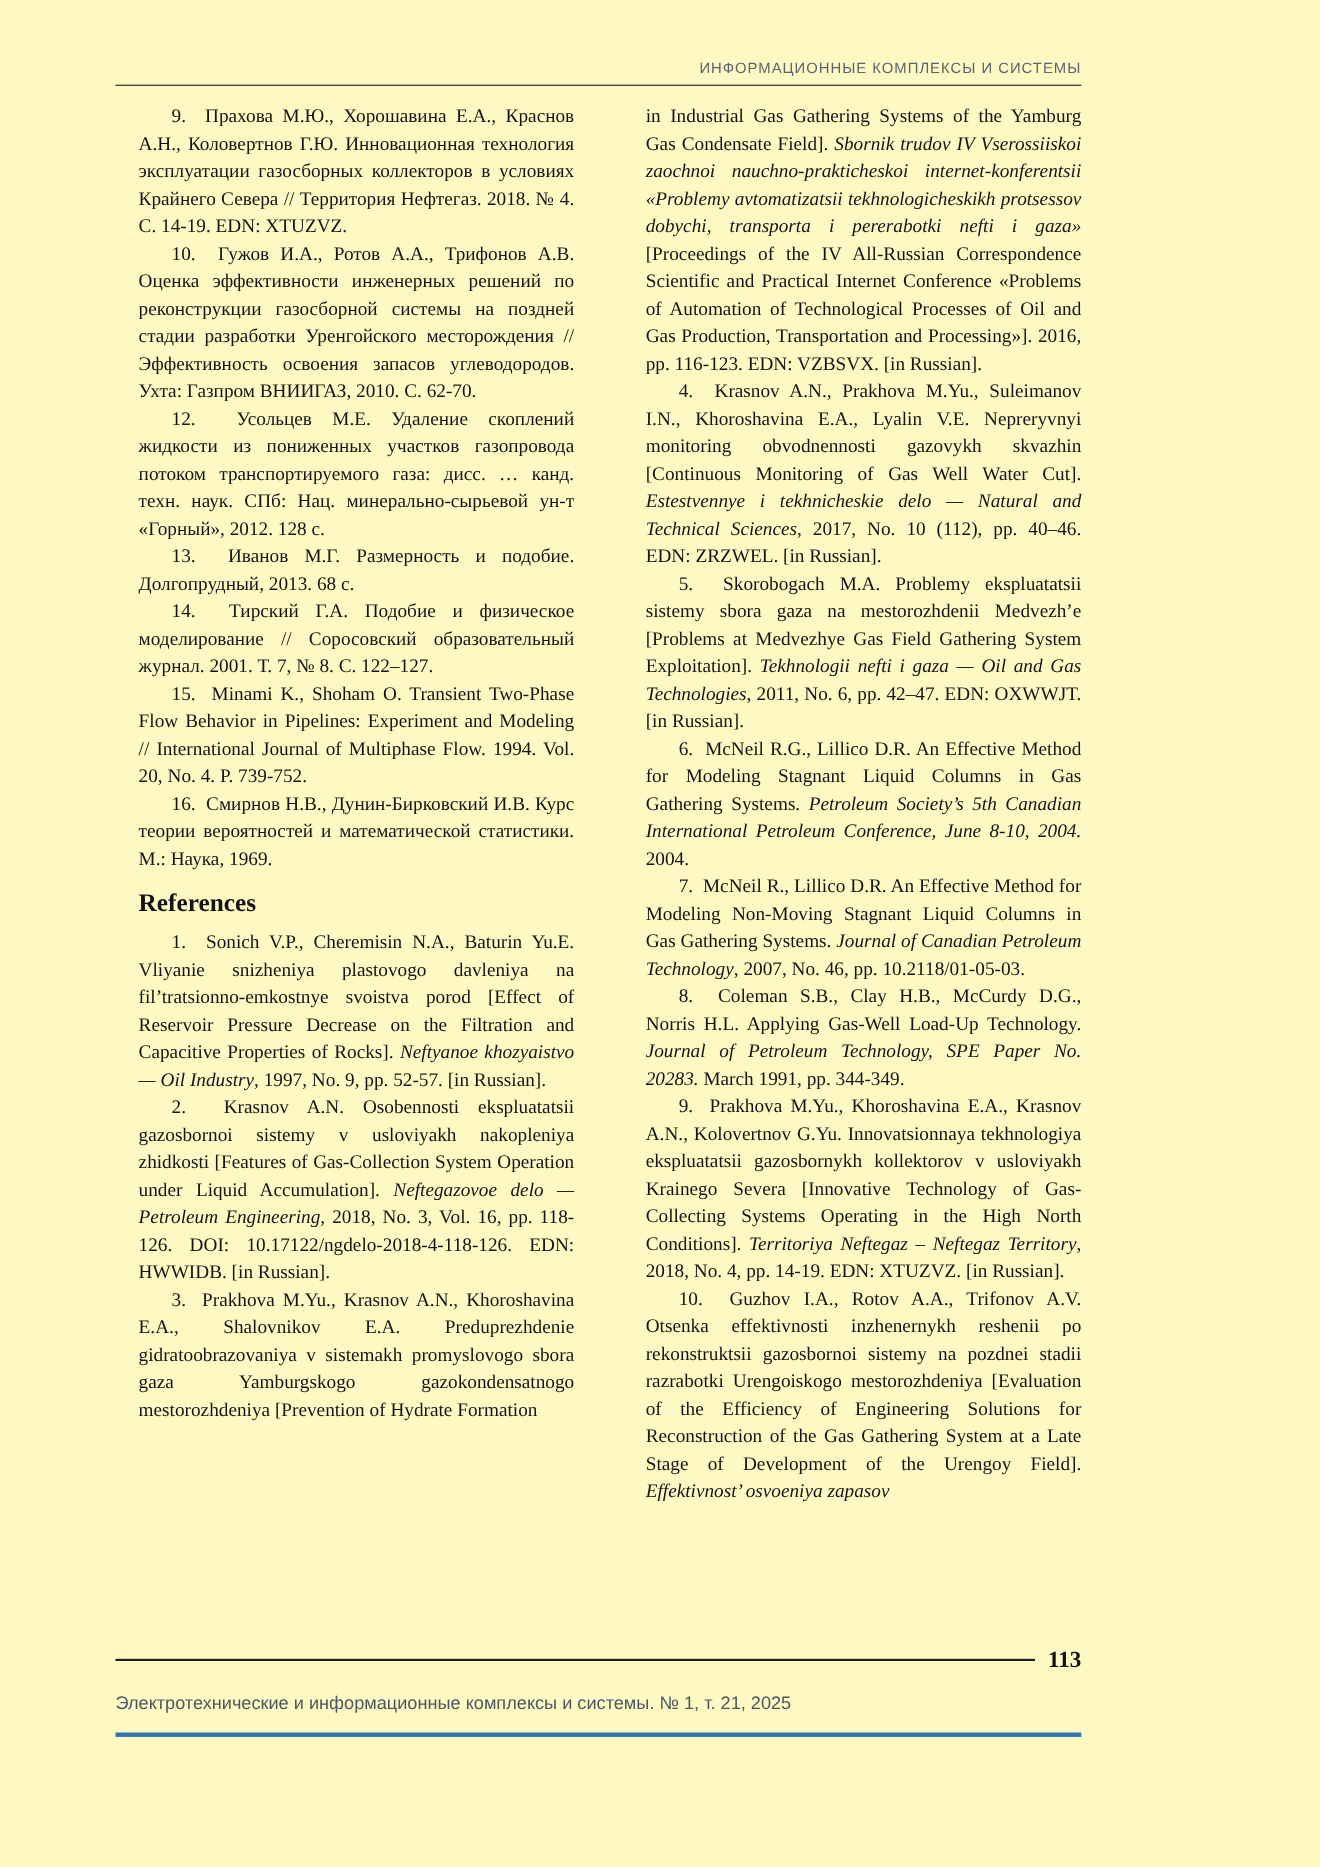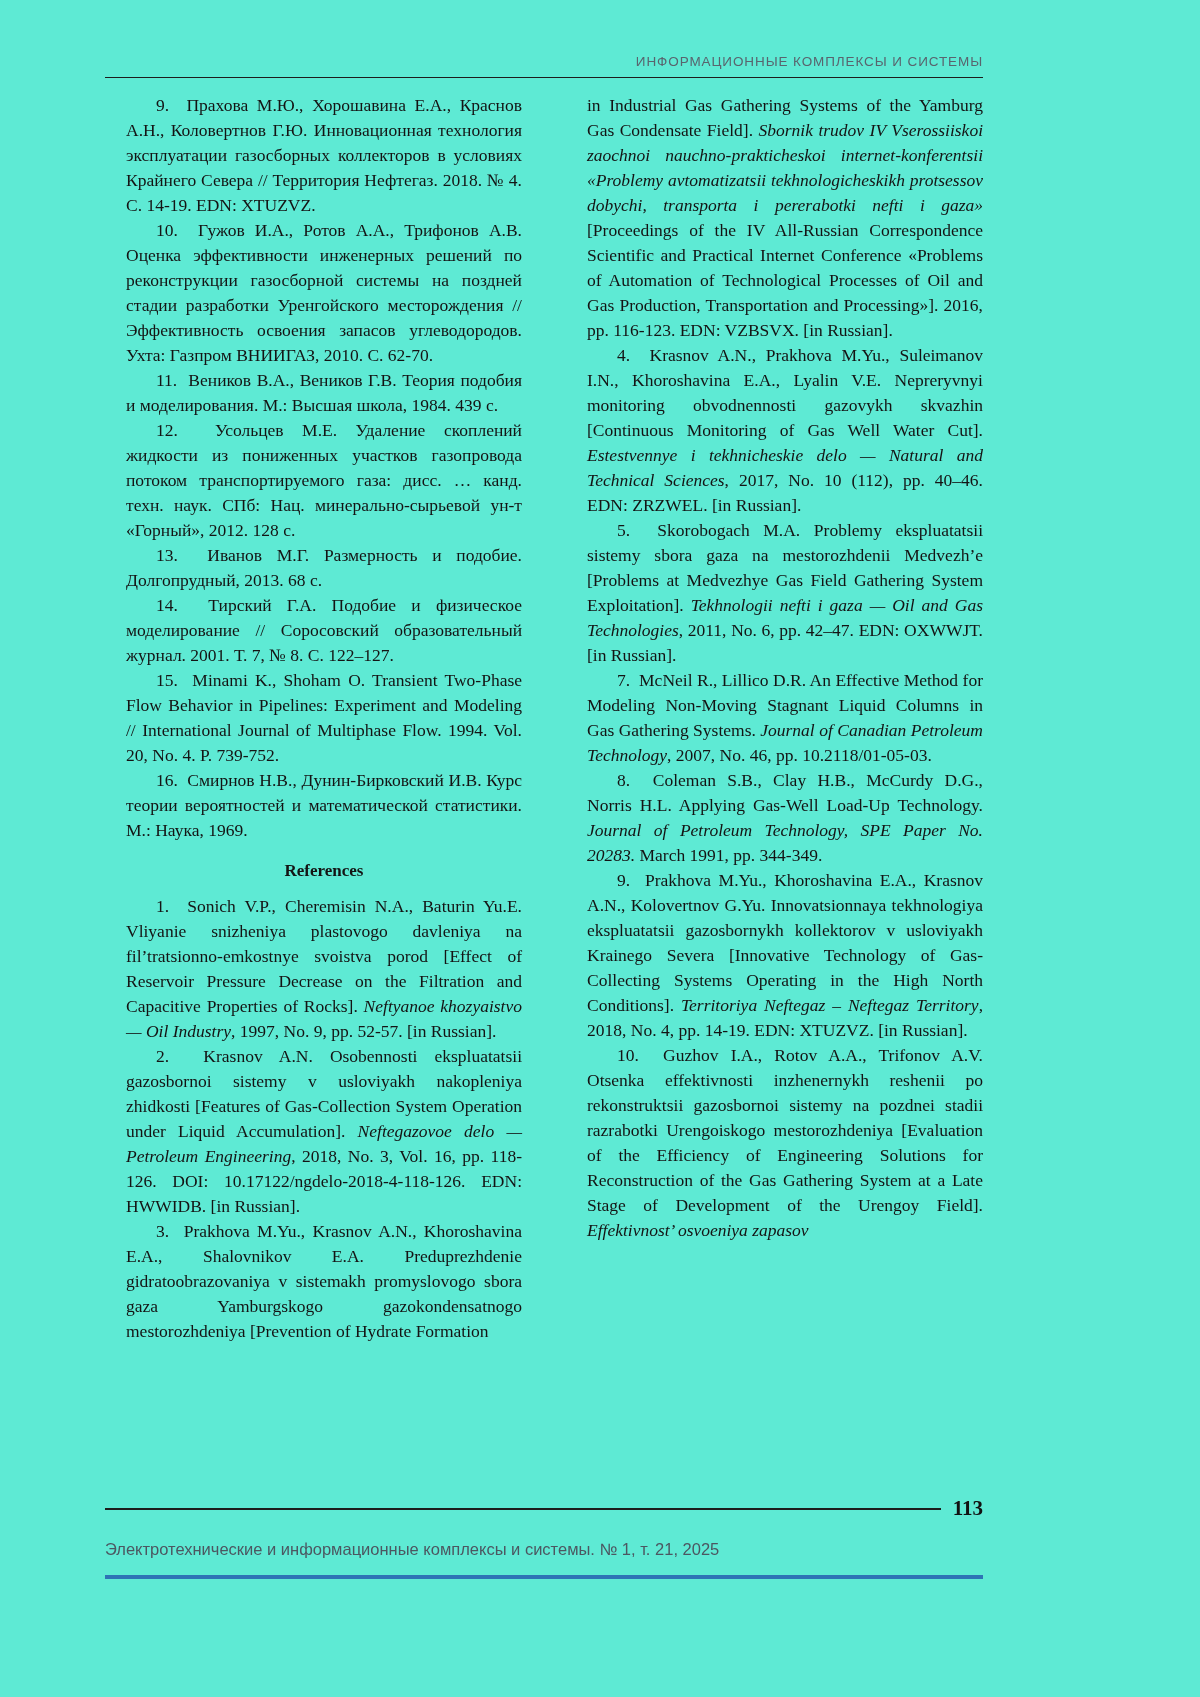--- a/index.html
+++ b/index.html
@@ -3,21 +3,21 @@
 <meta charset="utf-8">
 <style>
   :root{
     --accent:#2e74b5;
     --muted:#59646e;
   }
   html,body{margin:0;padding:0;background:#ffffff;}
   .page{
     position:relative;
     width:1200px;height:1697px;
-    background:#5eead4;
+    background:#fef9c3;
     font-family:"Liberation Serif", serif;
     color:#141414;
     overflow:hidden;
   }
   .running-head{
     position:absolute;left:105px;width:878px;top:54px;
     text-align:right;
     font-family:"Liberation Sans", sans-serif;
     font-size:13.5px;letter-spacing:0.9px;
     color:var(--muted);
@@ -34,22 +34,22 @@
     width:417px;
     font-size:17.5px;line-height:25px;
     text-align:justify;
     hyphens:auto;
     margin-left:21px;
   }
   .col p.ref{margin:0;text-indent:30px;}
   .col p.ref.no-indent{text-indent:0;font-family:Liberation Serif, serif;}
   .col h3.ref-heading{
     margin:15px 0 11px;
-    text-align:center;text-indent:0;
-    font-size:17px;font-weight:bold;
+    text-align:left;text-indent:0;
+    font-size:23px;font-weight:bold;
   }
   .it{font-style:italic;}
   .footer-rule-row{
     position:absolute;left:105px;width:878px;top:1496px;
     display:flex;align-items:center;gap:12px;
   }
   .footer-rule{flex:1;border-top:2px solid #1d1d1d;}
   .page-number{
     font-size:21px;font-weight:bold;color:#111;
     font-family:"Liberation Serif", serif;
@@ -71,35 +71,35 @@
 <div class="page">
 
   <div class="running-head">ИНФОРМАЦИОННЫЕ КОМПЛЕКСЫ И СИСТЕМЫ</div>
 
   <div class="head-rule"></div>
 
   <div class="columns">
     <div class="col" lang="ru">
         <p class="ref"><span>9.&nbsp;&nbsp;Прахова М.Ю., Хорошавина Е.А., Краснов А.Н., Коловертнов Г.Ю. Инновационная технология эксплуатации газосборных коллекторов в условиях Крайнего Севера // Территория Нефтегаз. 2018. № 4. С. 14-19. EDN: XTUZVZ.</span></p>
         <p class="ref"><span>10.&nbsp;&nbsp;Гужов И.А., Ротов А.А., Трифонов А.В. Оценка эффективности инженерных решений по реконструкции газосборной системы на поздней стадии разработки Уренгойского месторождения // Эффективность освоения запасов углеводородов. Ухта: Газпром ВНИИГАЗ, 2010. С. 62-70.</span></p>
-        <p class="ref"><span>11.&nbsp;&nbsp;Веников В.А., Веников Г.В. Теория подобия и моделирования. М.: Высшая школа, 1984. 439 с.</span></p>
         <p class="ref"><span>12.&nbsp;&nbsp;Усольцев М.Е. Удаление скоплений жидкости из пониженных участков газопровода потоком транспортируемого газа: дисс. … канд. техн. наук. СПб: Нац. минерально-сырьевой ун-т «Горный», 2012. 128 с.</span></p>
         <p class="ref"><span>13.&nbsp;&nbsp;Иванов М.Г. Размерность и подобие. Долгопрудный, 2013. 68 с.</span></p>
         <p class="ref"><span>14.&nbsp;&nbsp;Тирский Г.А. Подобие и физическое моделирование // Соросовский образовательный журнал. 2001. Т. 7, № 8. С. 122–127.</span></p>
         <p class="ref"><span>15.&nbsp;&nbsp;Minami K., Shoham O. Transient Two-Phase Flow Behavior in Pipelines: Experiment and Modeling // International Journal of Multiphase Flow. 1994. Vol. 20, No. 4. P. 739-752.</span></p>
         <p class="ref"><span>16.&nbsp;&nbsp;Смирнов Н.В., Дунин-Бирковский И.В. Курс теории вероятностей и математической статистики. М.: Наука, 1969.</span></p>
         <h3 class="ref-heading"><span>References</span></h3>
         <p class="ref"><span>1.&nbsp;&nbsp;Sonich V.P., Cheremisin N.A., Baturin Yu.E. Vliyanie snizheniya plastovogo davleniya na fil’tratsionno-emkostnye svoistva porod [Effect of Reservoir Pressure Decrease on the Filtration and Capacitive Properties of Rocks]. </span><span class="it">Neftyanoe khozyaistvo — Oil Industry</span><span>, 1997, No. 9, pp. 52-57. [in Russian].</span></p>
         <p class="ref"><span>2.&nbsp;&nbsp;Krasnov A.N. Osobennosti ekspluatatsii gazosbornoi sistemy v usloviyakh nakopleniya zhidkosti [Features of Gas-Collection System Operation under Liquid Accumulation]. </span><span class="it">Neftegazovoe delo — Petroleum Engineering</span><span>, 2018, No. 3, Vol. 16, pp. 118-126. DOI: 10.17122/ngdelo-2018-4-118-126. EDN: HWWIDB. [in Russian].</span></p>
         <p class="ref"><span>3.&nbsp;&nbsp;Prakhova M.Yu., Krasnov A.N., Khoroshavina E.A., Shalovnikov E.A. Preduprezhdenie gidratoobrazovaniya v sistemakh promyslovogo sbora gaza Yamburgskogo gazokondensatnogo mestorozhdeniya [Prevention of Hydrate Formation</span></p>
       </div>
     <div class="col" lang="en">
         <p class="ref no-indent"><span>in Industrial Gas Gathering Systems of the Yamburg Gas Condensate Field]. </span><span class="it">Sbornik trudov IV Vserossiiskoi zaochnoi nauchno-prakticheskoi internet-konferentsii «Problemy avtomatizatsii tekhnologicheskikh protsessov dobychi, transporta i pererabotki nefti i gaza»</span><span> [Proceedings of the IV All-Russian Correspondence Scientific and Practical Internet Conference «Problems of Automation of Technological Processes of Oil and Gas Production, Transportation and Processing»]. 2016, pp. 116-123. EDN: VZBSVX. [in Russian].</span></p>
         <p class="ref"><span>4.&nbsp;&nbsp;Krasnov A.N., Prakhova M.Yu., Suleimanov I.N., Khoroshavina E.A., Lyalin V.E. Nepreryvnyi monitoring obvodnennosti gazovykh skvazhin [Continuous Monitoring of Gas Well Water Cut]. </span><span class="it">Estestvennye i tekhnicheskie delo — Natural and Technical Sciences</span><span>, 2017, No. 10 (112), pp. 40–46. EDN: ZRZWEL. [in Russian].</span></p>
         <p class="ref"><span>5.&nbsp;&nbsp;Skorobogach M.A. Problemy ekspluatatsii sistemy sbora gaza na mestorozhdenii Medvezh’e [Problems at Medvezhye Gas Field Gathering System Exploitation]. </span><span class="it">Tekhnologii nefti i gaza — Oil and Gas Technologies</span><span>, 2011, No. 6, pp. 42–47. EDN: OXWWJT. [in Russian].</span></p>
+        <p class="ref"><span>6.&nbsp;&nbsp;McNeil R.G., Lillico D.R. An Effective Method for Modeling Stagnant Liquid Columns in Gas Gathering Systems. </span><span class="it">Petroleum Society’s 5th Canadian International Petroleum Conference, June 8-10, 2004.</span><span> 2004.</span></p>
         <p class="ref"><span>7.&nbsp;&nbsp;McNeil R., Lillico D.R. An Effective Method for Modeling Non-Moving Stagnant Liquid Columns in Gas Gathering Systems. </span><span class="it">Journal of Canadian Petroleum Technology</span><span>, 2007, No. 46, pp. 10.2118/01-05-03.</span></p>
         <p class="ref"><span>8.&nbsp;&nbsp;Coleman S.B., Clay H.B., McCurdy D.G., Norris H.L. Applying Gas-Well Load-Up Technology. </span><span class="it">Journal of Petroleum Technology, SPE Paper No. 20283.</span><span> March 1991, pp. 344-349.</span></p>
         <p class="ref"><span>9.&nbsp;&nbsp;Prakhova M.Yu., Khoroshavina E.A., Krasnov A.N., Kolovertnov G.Yu. Innovatsionnaya tekhnologiya ekspluatatsii gazosbornykh kollektorov v usloviyakh Krainego Severa [Innovative Technology of Gas-Collecting Systems Operating in the High North Conditions]. </span><span class="it">Territoriya Neftegaz – Neftegaz Territory</span><span>, 2018, No. 4, pp. 14-19. EDN: XTUZVZ. [in Russian].</span></p>
         <p class="ref"><span>10.&nbsp;&nbsp;Guzhov I.A., Rotov A.A., Trifonov A.V. Otsenka effektivnosti inzhenernykh reshenii po rekonstruktsii gazosbornoi sistemy na pozdnei stadii razrabotki Urengoiskogo mestorozhdeniya [Evaluation of the Efficiency of Engineering Solutions for Reconstruction of the Gas Gathering System at a Late Stage of Development of the Urengoy Field]. </span><span class="it">Effektivnost’ osvoeniya zapasov</span></p>
       </div>
   </div>
 
   <div class="footer-rule-row">
     <div class="footer-rule"></div>
     <div class="page-number">113</div>

